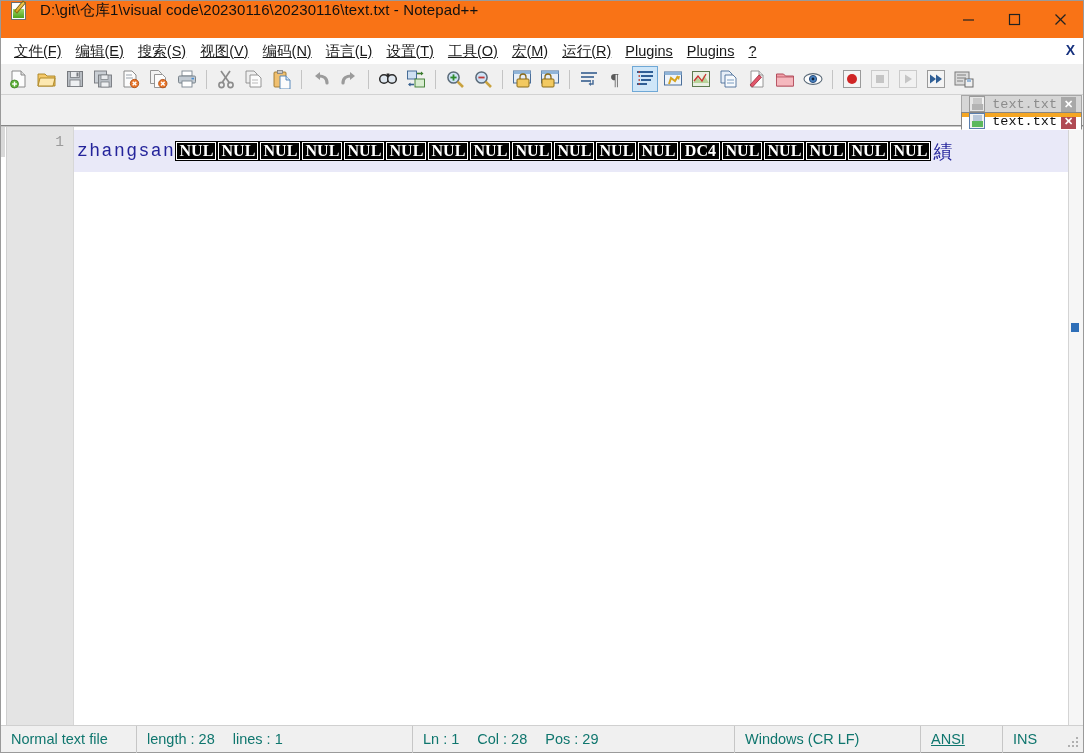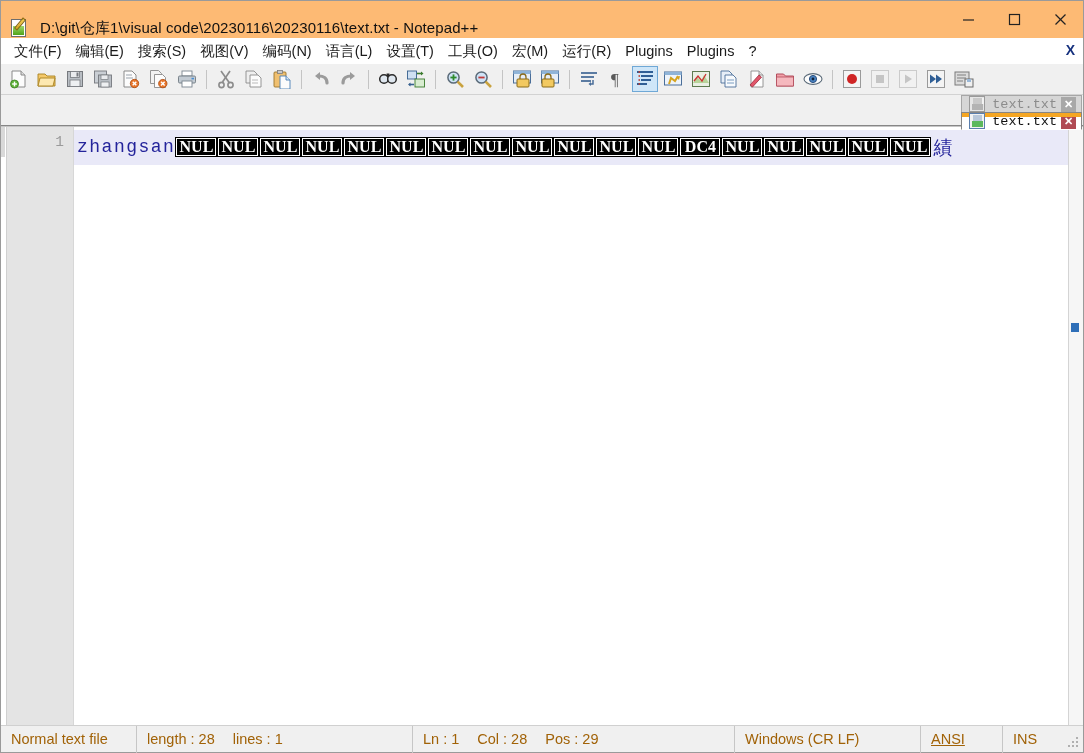--- a/index.html
+++ b/index.html
@@ -24,23 +24,23 @@
     flex-direction: column;
     background: #ffffff;
     border: 1px solid #9a9a9a;
     box-sizing: border-box;
   }
 
   
   .titlebar {
     height: 37px;
     min-height: 37px;
-    background: #fdba74;
-    display: flex;
-    align-items: flex-end;
+    background: #f97316;
+    display: flex;
+    align-items: flex-start;
     position: relative;
     border-bottom: 1px solid #ffffff;
   }
   .title-icon {
     width: 20px;
     height: 20px;
     margin-left: 9px;
     margin-right: 10px;
     position: relative;
     flex: 0 0 auto;
@@ -102,20 +102,21 @@
     padding-left: 6px;
     position: relative;
     font-size: 14.5px;
     color: #1b1b1b;
   }
   .menuitem {
     padding: 2px 7px 3px 7px;
     white-space: nowrap;
     cursor: default;
     line-height: 19px;
+    text-decoration: underline;
   }
   .menu-close-x {
     position: absolute;
     right: 8px;
     top: 3px;
     font-size: 14px;
     font-weight: bold;
     color: #16317e;
     cursor: default;
     font-family: "Liberation Sans", sans-serif;
@@ -279,21 +280,21 @@
     line-height: 25px;
   }
   .code {
     flex: 1 1 auto;
     position: relative;
     overflow: hidden;
     background: #ffffff;
     padding-top: 3px;
   }
   .codeline {
-    height: 35px;
+    height: 42px;
     line-height: 25px;
     background: #e9e9f8;
     display: flex;
     align-items: center;
     white-space: nowrap;
     padding-left: 3px;
     font-family: "Liberation Mono", monospace;
     font-size: 18px;
     letter-spacing: 1.5px;
     color: #24249b;
@@ -347,21 +348,21 @@
 
   
   .statusbar {
     height: 27px;
     min-height: 27px;
     background: #f0f0f0;
     border-top: 1px solid #d0d0d0;
     display: flex;
     align-items: center;
     font-size: 14.5px;
-    color: #a16207;
+    color: #0f766e;
     position: relative;
     box-sizing: border-box;
   }
   .sb-cell {
     height: 27px;
     display: flex;
     align-items: center;
     padding: 0 10px;
     box-sizing: border-box;
     white-space: nowrap;

